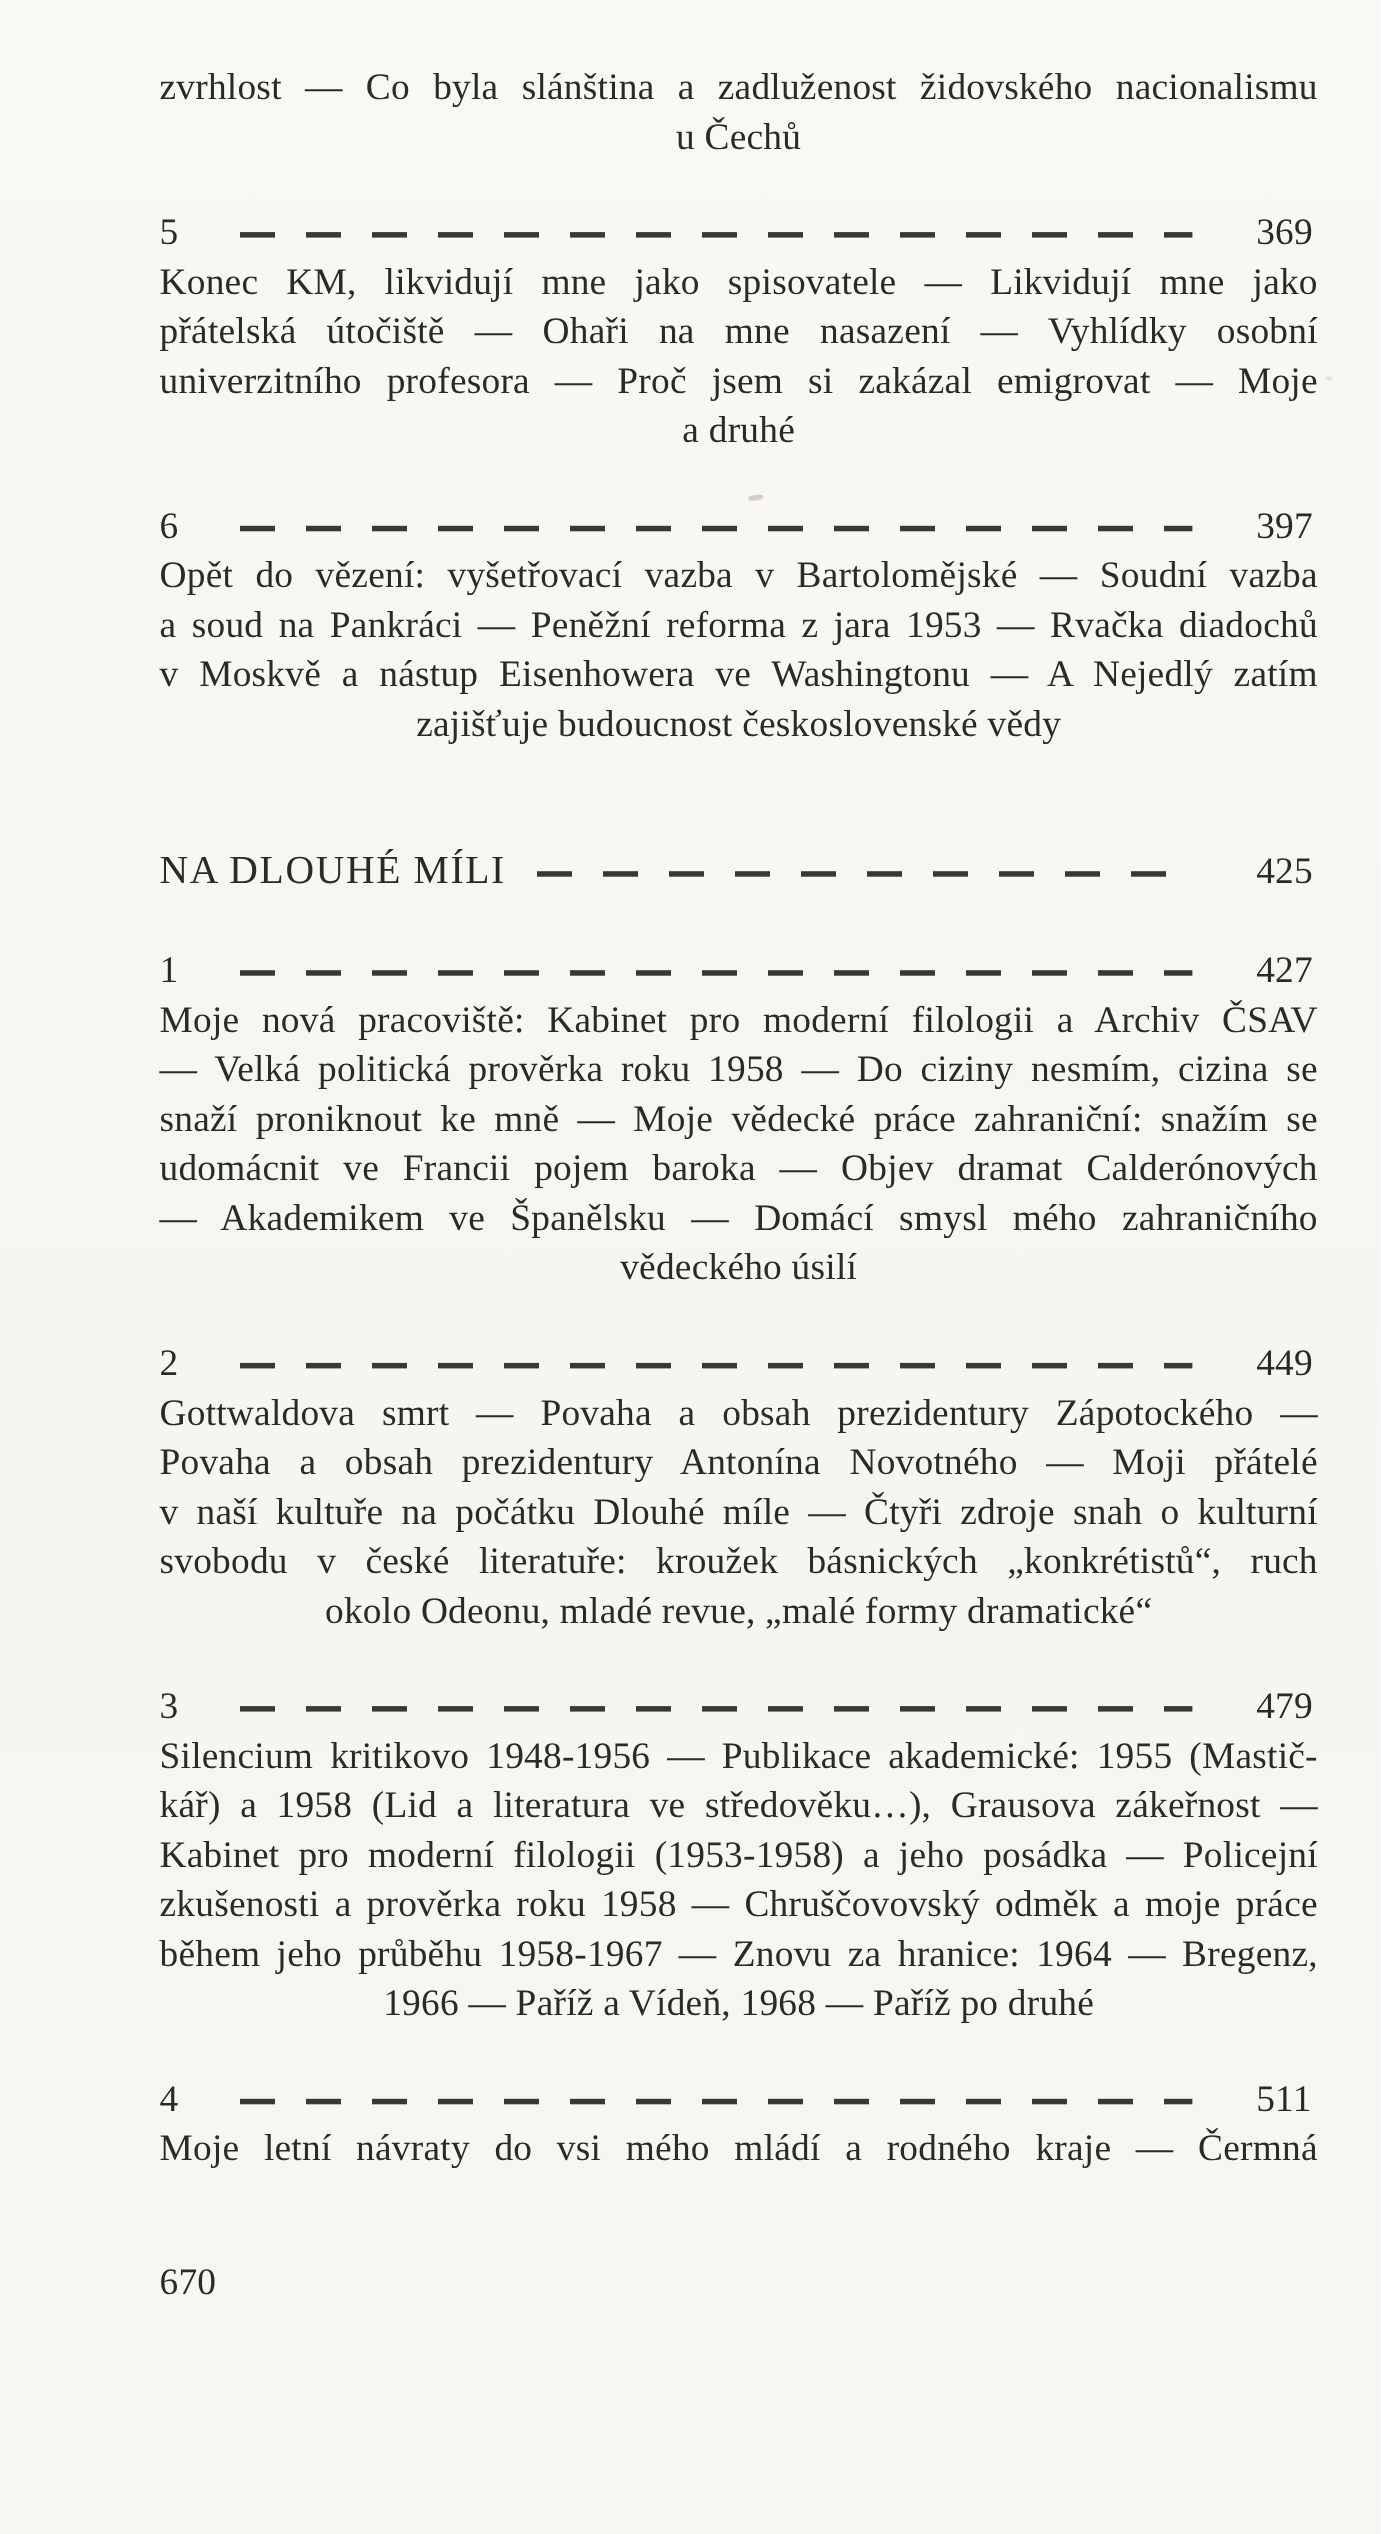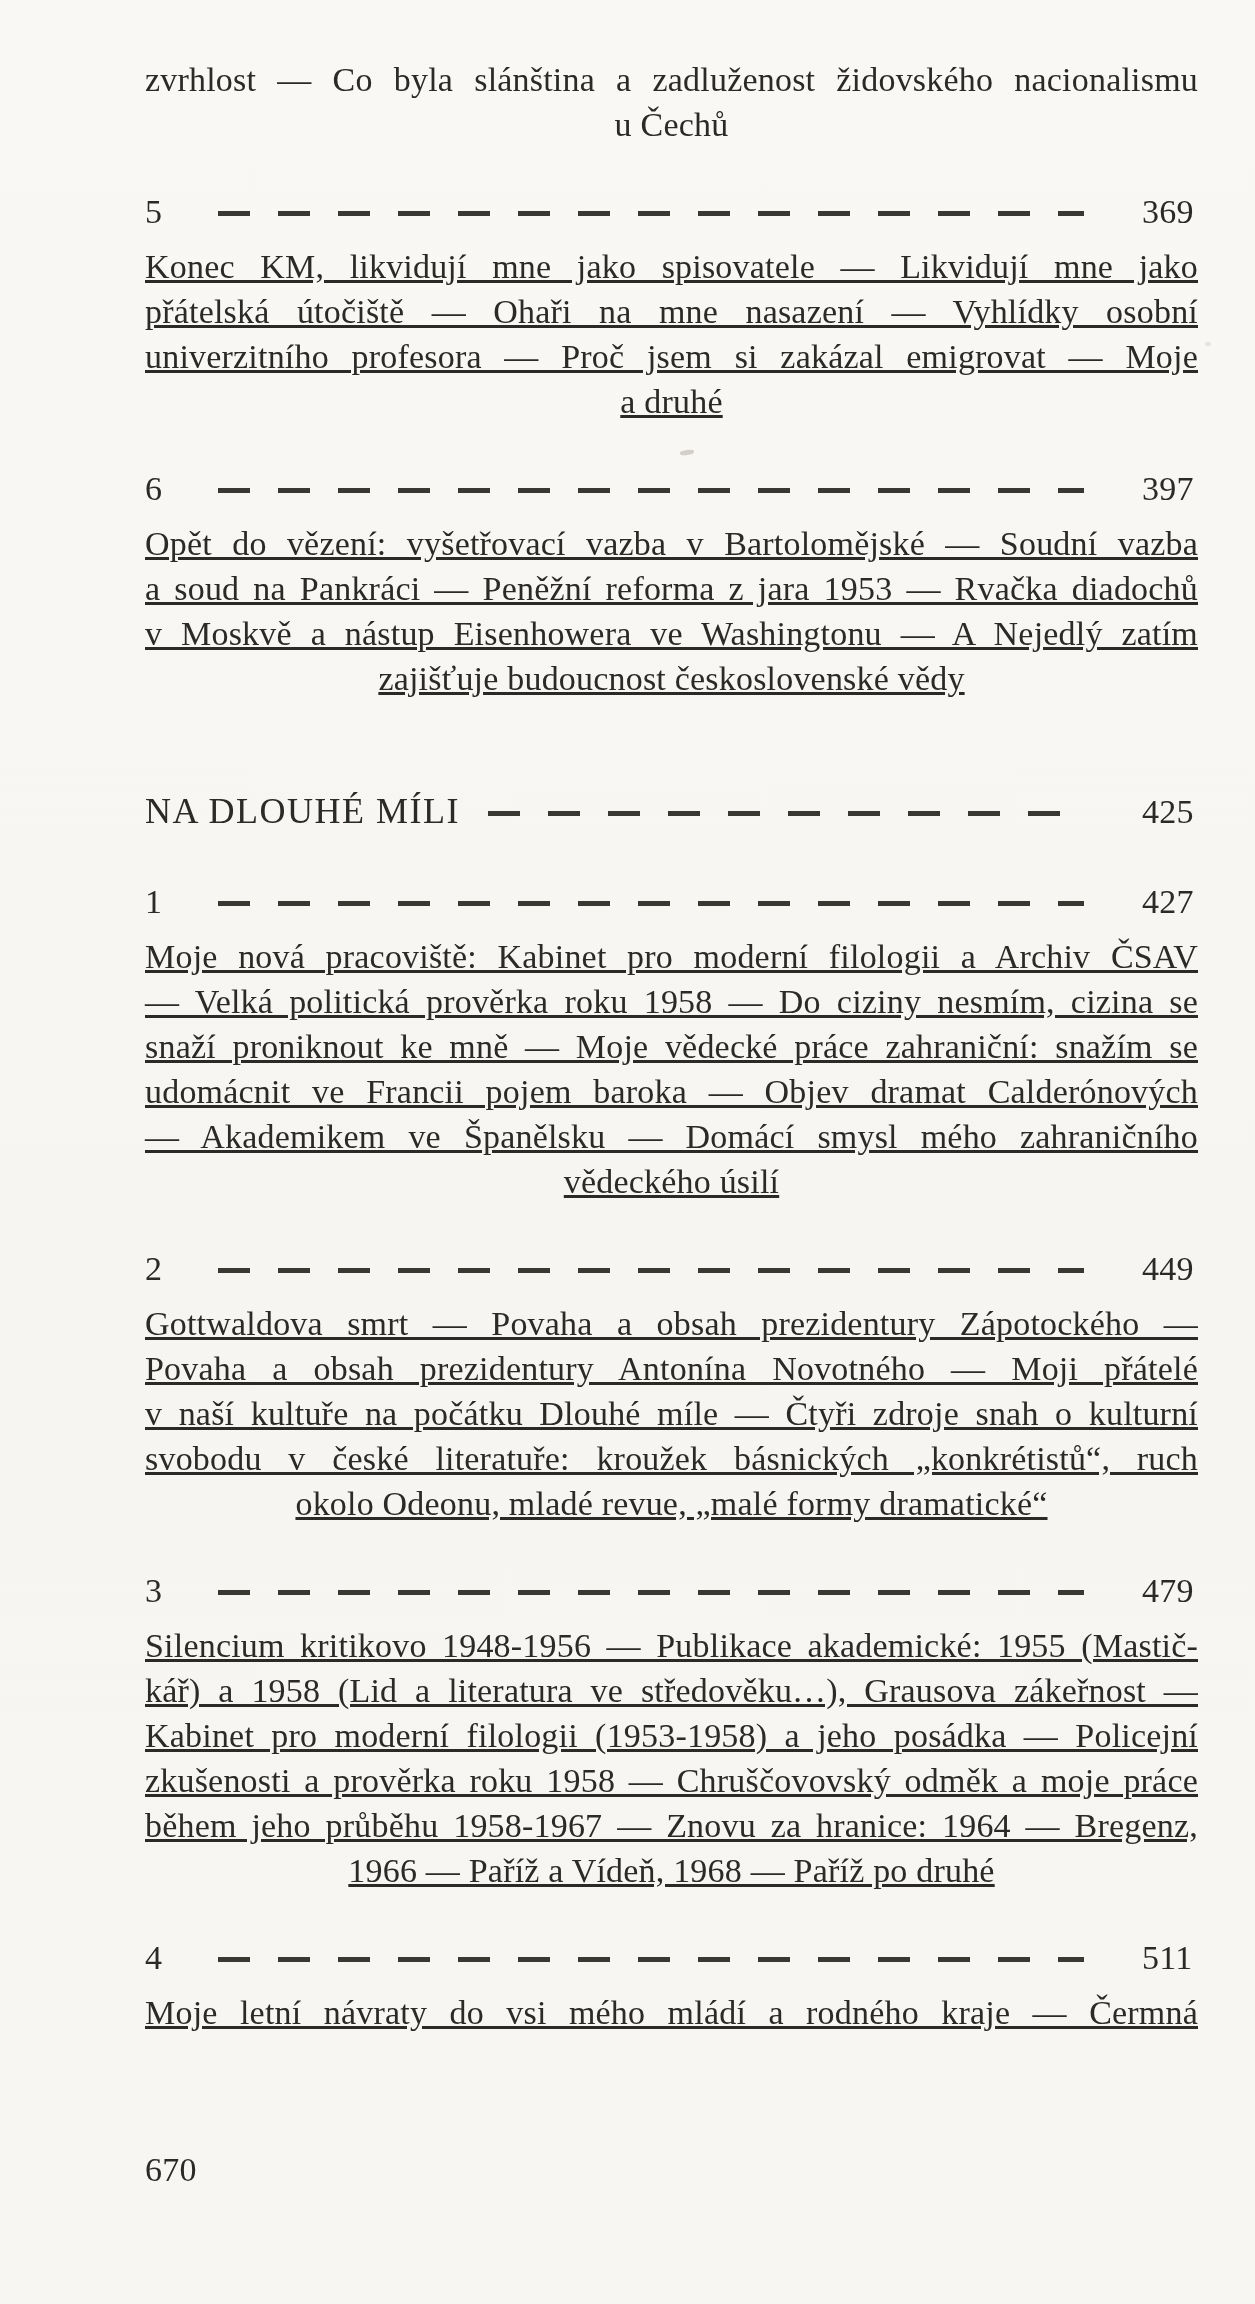--- a/index.html
+++ b/index.html
@@ -56,22 +56,22 @@
     height: 5px;
     margin-right: 58px;
     transform: translateY(2px);
     background: repeating-linear-gradient(90deg, #3a3833 0 32px, transparent 32px 60px);
   }
   .page-ref {
     flex: 0 0 auto;
     min-width: 56px;
     text-align: left;
   }
-  .desc { margin-top: 10px; text-decoration: underline; }
-  .folio { margin-top: 112px; }
+  .desc { margin-top: 0; }
+  .folio { margin-top: 76px; }
   .artifact {
     position: absolute;
     background: rgba(125, 118, 105, 0.30);
     border-radius: 40%;
   }
   .artifact.a1 {
     left: 680px; top: 450px;
     width: 14px; height: 5px;
     transform: rotate(-8deg);
   }

